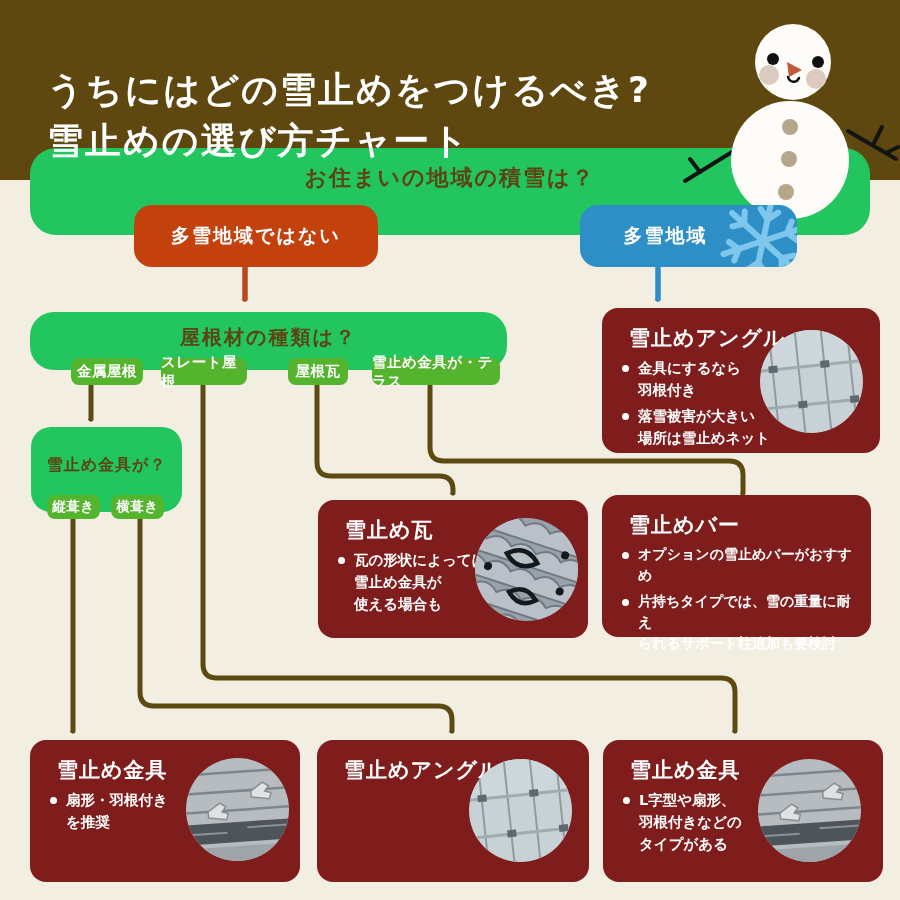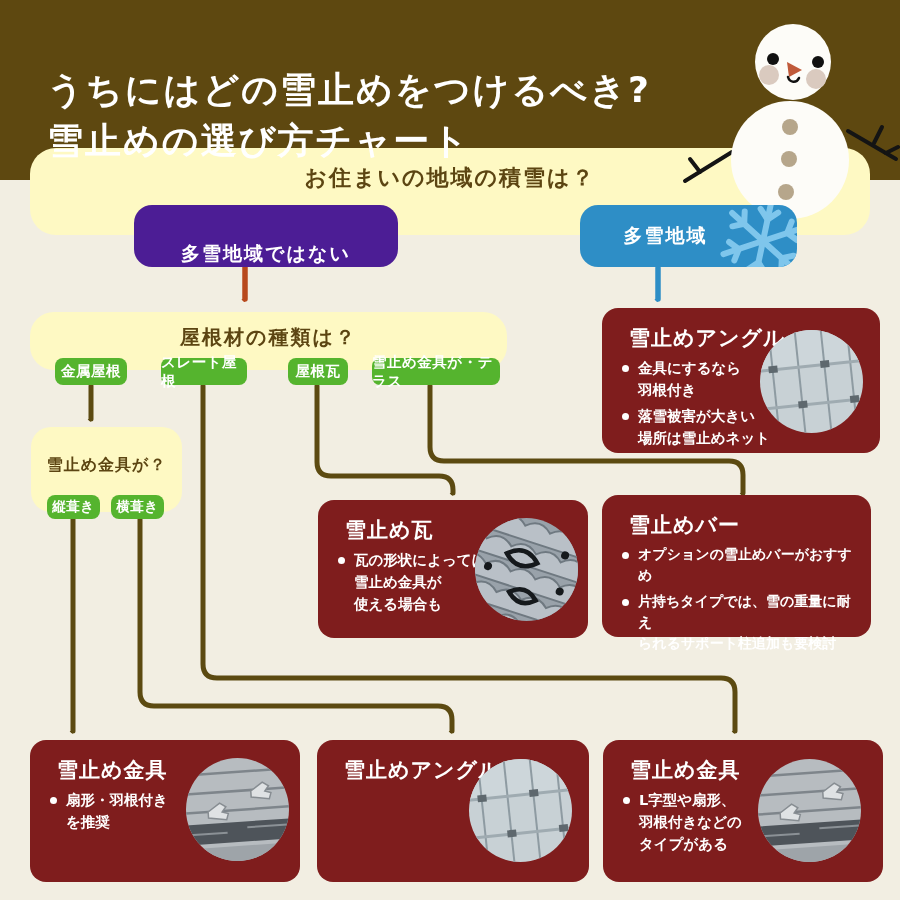--- a/index.html
+++ b/index.html
@@ -11,46 +11,46 @@
   }
   
   .header{position:absolute;left:0;top:0;width:900px;height:180px;background:#5E4810;z-index:0;}
   .header-title{
     position:absolute;left:47px;top:18px;color:#FFFFFF;font-size:36px;
     line-height:1.42;letter-spacing:2px;white-space:pre-line;z-index:5;margin-top:46px;
   }
   
   .lines{position:absolute;left:0;top:0;z-index:1;}
   
-  .qbox{position:absolute;background:#fef9c3;z-index:2;color:#5C4512;}
+  .qbox{position:absolute;background:#22c55e;z-index:2;color:#5C4512;}
   .q1{left:30px;top:148px;width:840px;height:87px;border-radius:26px;}
   .q1-text{text-align:center;margin-top:15px;font-size:22px;letter-spacing:2px;}
   .q2{left:30px;top:312px;width:477px;height:58px;border-radius:24px;}
   .q2-text{text-align:center;margin-top:12px;font-size:20px;letter-spacing:2px;}
   .q3{left:31px;top:427px;width:151px;height:85px;border-radius:20px;}
   .q3-text{text-align:center;margin-top:28px;font-size:16px;letter-spacing:1px;}
   
   .branch{
     position:absolute;top:205px;height:62px;border-radius:18px;color:#fff;
     display:flex;align-items:center;justify-content:center;font-size:19px;
     letter-spacing:2px;z-index:4;
   }
-  .branch-no{left:134px;width:264px;background:#4c1d95;align-items:flex-end;}
+  .branch-no{left:134px;width:244px;background:#c2410c;}
   .branch-yes{left:580px;width:217px;background:#2E8EC6;overflow:hidden;}
   .branch-yes .lbl{margin-right:46px;position:relative;z-index:2;}
   .snowflake{position:absolute;right:-12px;top:-10px;z-index:1;}
   
   .chip{
     position:absolute;background:#55B42E;border-radius:8px;color:#fff;
     display:flex;align-items:center;justify-content:center;
     font-size:14.5px;z-index:3;letter-spacing:0.5px;
   }
   .chip.row1{top:358px;height:27px;}
   .chip.row2{top:495px;height:24px;font-size:13.5px;}
-  #chip-metal{left:55px;width:72px;}
+  #chip-metal{left:71px;width:72px;}
   #chip-slate{left:161px;width:86px;}
   #chip-tile{left:288px;width:60px;}
   #chip-carport{left:372px;width:128px;}
   #chip-tate{left:47px;width:53px;}
   #chip-yoko{left:111px;width:53px;}
   
   .result{position:absolute;background:#7f1d1d;border-radius:16px;color:#fff;z-index:2;}
   .result .title{margin:16px 0 5px 27px;font-size:21px;letter-spacing:1px;}
   .bullets{margin-left:13px;}
   .bullets.narrow{width:158px;}

